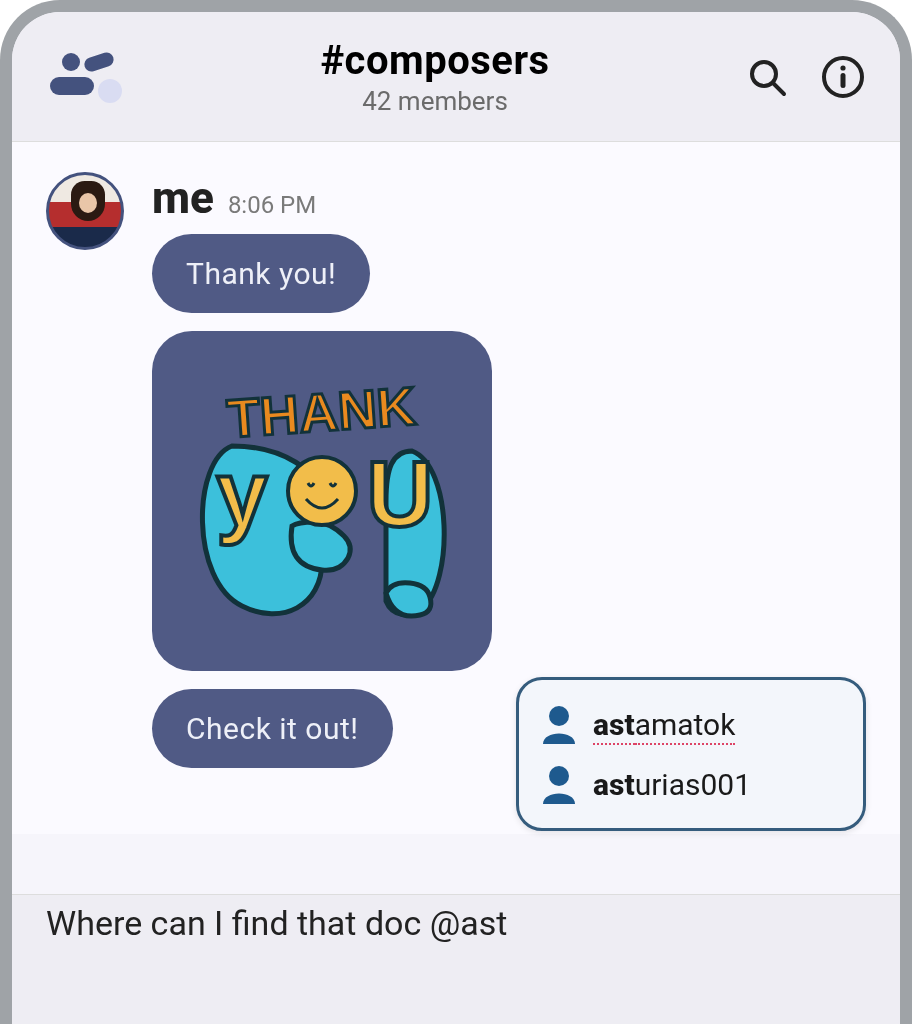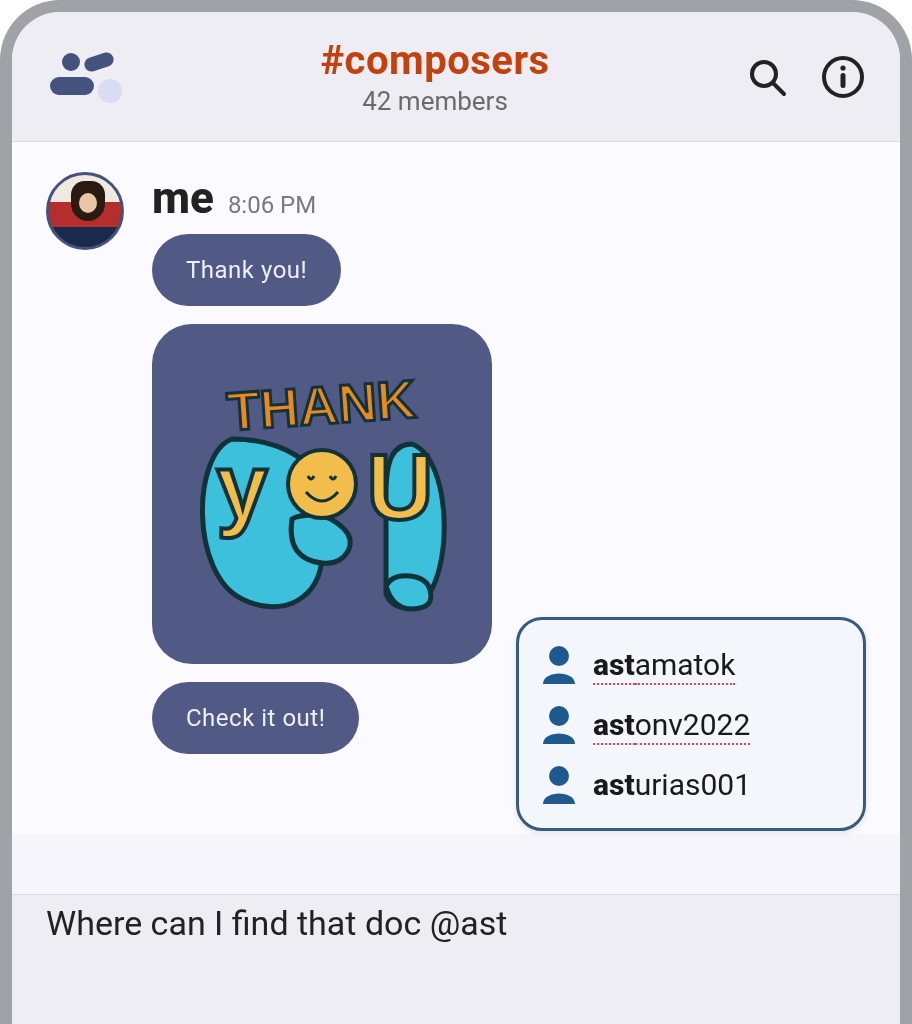--- a/index.html
+++ b/index.html
@@ -40,21 +40,21 @@
     width: 80px; height: 60px;
     position: relative;
     flex: 0 0 80px;
   }
   .app-logo .dot1 { position:absolute; width:18px; height:18px; background:#44527e; border-radius:50%; top:6px; left:16px; }
   .app-logo .bar1 { position:absolute; width:30px; height:14px; background:#44527e; border-radius:7px; top:8px; left:38px; transform:rotate(-18deg);}
   .app-logo .bar2 { position:absolute; width:44px; height:18px; background:#44527e; border-radius:9px; top:30px; left:4px;}
   .app-logo .dot2 { position:absolute; width:24px; height:24px; background:#d9dcf2; border-radius:50%; top:32px; left:52px; }
 
   .channel-info { flex: 1; text-align: center; }
-  .channel-name { font-size: 40px; font-weight: 700; color: #c2410c; letter-spacing: 0.5px; }
+  .channel-name { font-size: 40px; font-weight: 700; color: #000000; letter-spacing: 0.5px; }
   .channel-sub { font-size: 26px; color: #6b6b6b; margin-top: 2px; }
 
   .app-bar-actions { display: flex; gap: 30px; align-items: center; }
   .icon-btn { width: 46px; height: 46px; display:flex; align-items:center; justify-content:center; cursor:pointer; }
 
   
   .messages {
     background: #fbfaff;
     padding: 20px 0 0 0;
     position: relative;
@@ -81,21 +81,21 @@
 
   .msg-body { flex:1; }
   .msg-meta { display:flex; align-items:baseline; gap:14px; margin-bottom:10px;}
   .msg-author { font-size:44px; font-weight:800; color:#222; }
   .msg-time { font-size:24px; color:#7a7a7a; }
 
   .bubble {
     display:inline-block;
     background:#505a85;
     color:#eef0f8;
-    font-size:24px;
+    font-size:30px;
     padding:22px 34px;
     border-radius:40px;
     margin-bottom:18px;
     letter-spacing:0.5px;
   }
 
   .sticker {
     width: 340px; height: 340px;
     background:#505a85;
     border-radius:40px;
@@ -227,27 +227,20 @@
             <circle cx="18" cy="12" r="10" fill="#1e5a8e"></circle>
             <path d="M2 40 C2 26 34 26 34 40 Z" fill="#1e5a8e"></path>
           </svg>
         <span><span class="mention-match mention-underline">ast</span><span class="mention-rest mention-underline">amatok</span></span>
       </div>
       <div class="mention-item">
         <svg width="36" height="40" viewBox="0 0 36 40">
             <circle cx="18" cy="12" r="10" fill="#1e5a8e"></circle>
             <path d="M2 40 C2 26 34 26 34 40 Z" fill="#1e5a8e"></path>
           </svg>
-        <span><span class="mention-match mention-underline">ast</span><span class="mention-rest mention-underline">onv2022</span></span>
-      </div>
-      <div class="mention-item">
-        <svg width="36" height="40" viewBox="0 0 36 40">
-            <circle cx="18" cy="12" r="10" fill="#1e5a8e"></circle>
-            <path d="M2 40 C2 26 34 26 34 40 Z" fill="#1e5a8e"></path>
-          </svg>
         <span><span class="mention-match">ast</span><span class="mention-rest">urias001</span></span>
       </div>
     </div>
   </div>
 
   <div class="composer">
     <input class="composer-input" type="text" value="Where can I find that doc @ast" style="">
   </div>
 
 </div>

